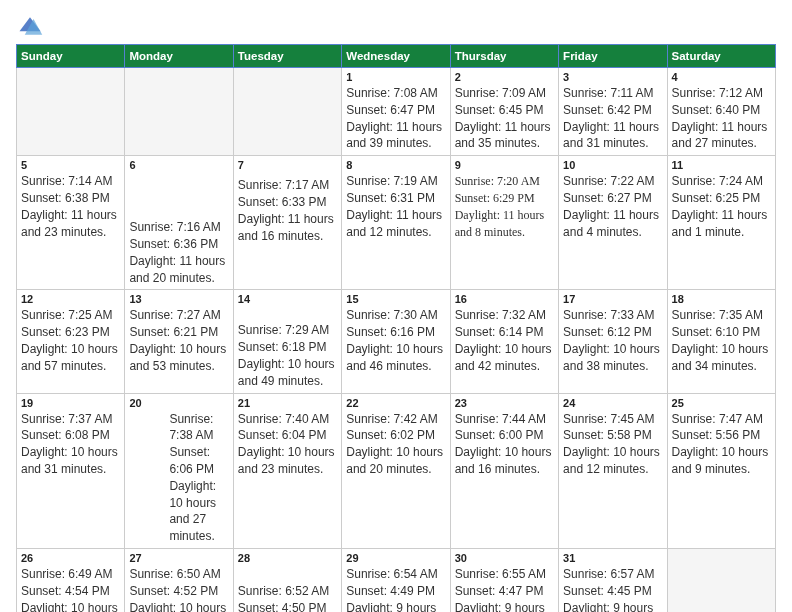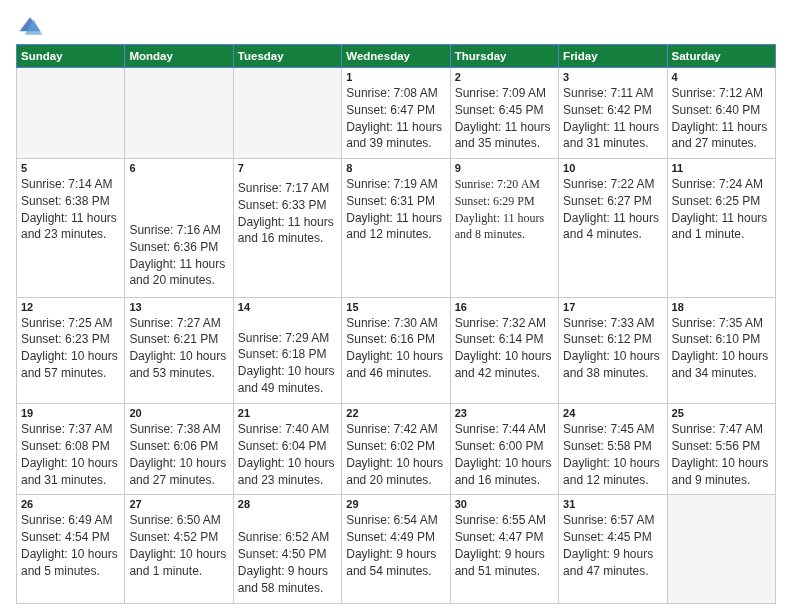--- a/index.html
+++ b/index.html
@@ -272,21 +272,21 @@
         <tr class="week-row">
           <td>
             <div class="day-num">19</div>
             <div class="day-info" style="white-space: pre-line;">Sunrise: 7:37 AM
 Sunset: 6:08 PM
 Daylight: 10 hours
 and 31 minutes.</div>
           </td>
           <td>
             <div class="day-num">20</div>
-            <div class="day-info" style="white-space: pre-line;">Sunrise: 7:38 AM
+            <div class="day-info" style="white-space: pre-line; margin-left: 40px;">Sunrise: 7:38 AM
 Sunset: 6:06 PM
 Daylight: 10 hours
 and 27 minutes.</div>
           </td>
           <td>
             <div class="day-num">21</div>
             <div class="day-info" style="white-space: pre-line;">Sunrise: 7:40 AM
 Sunset: 6:04 PM
 Daylight: 10 hours
 and 23 minutes.</div>

